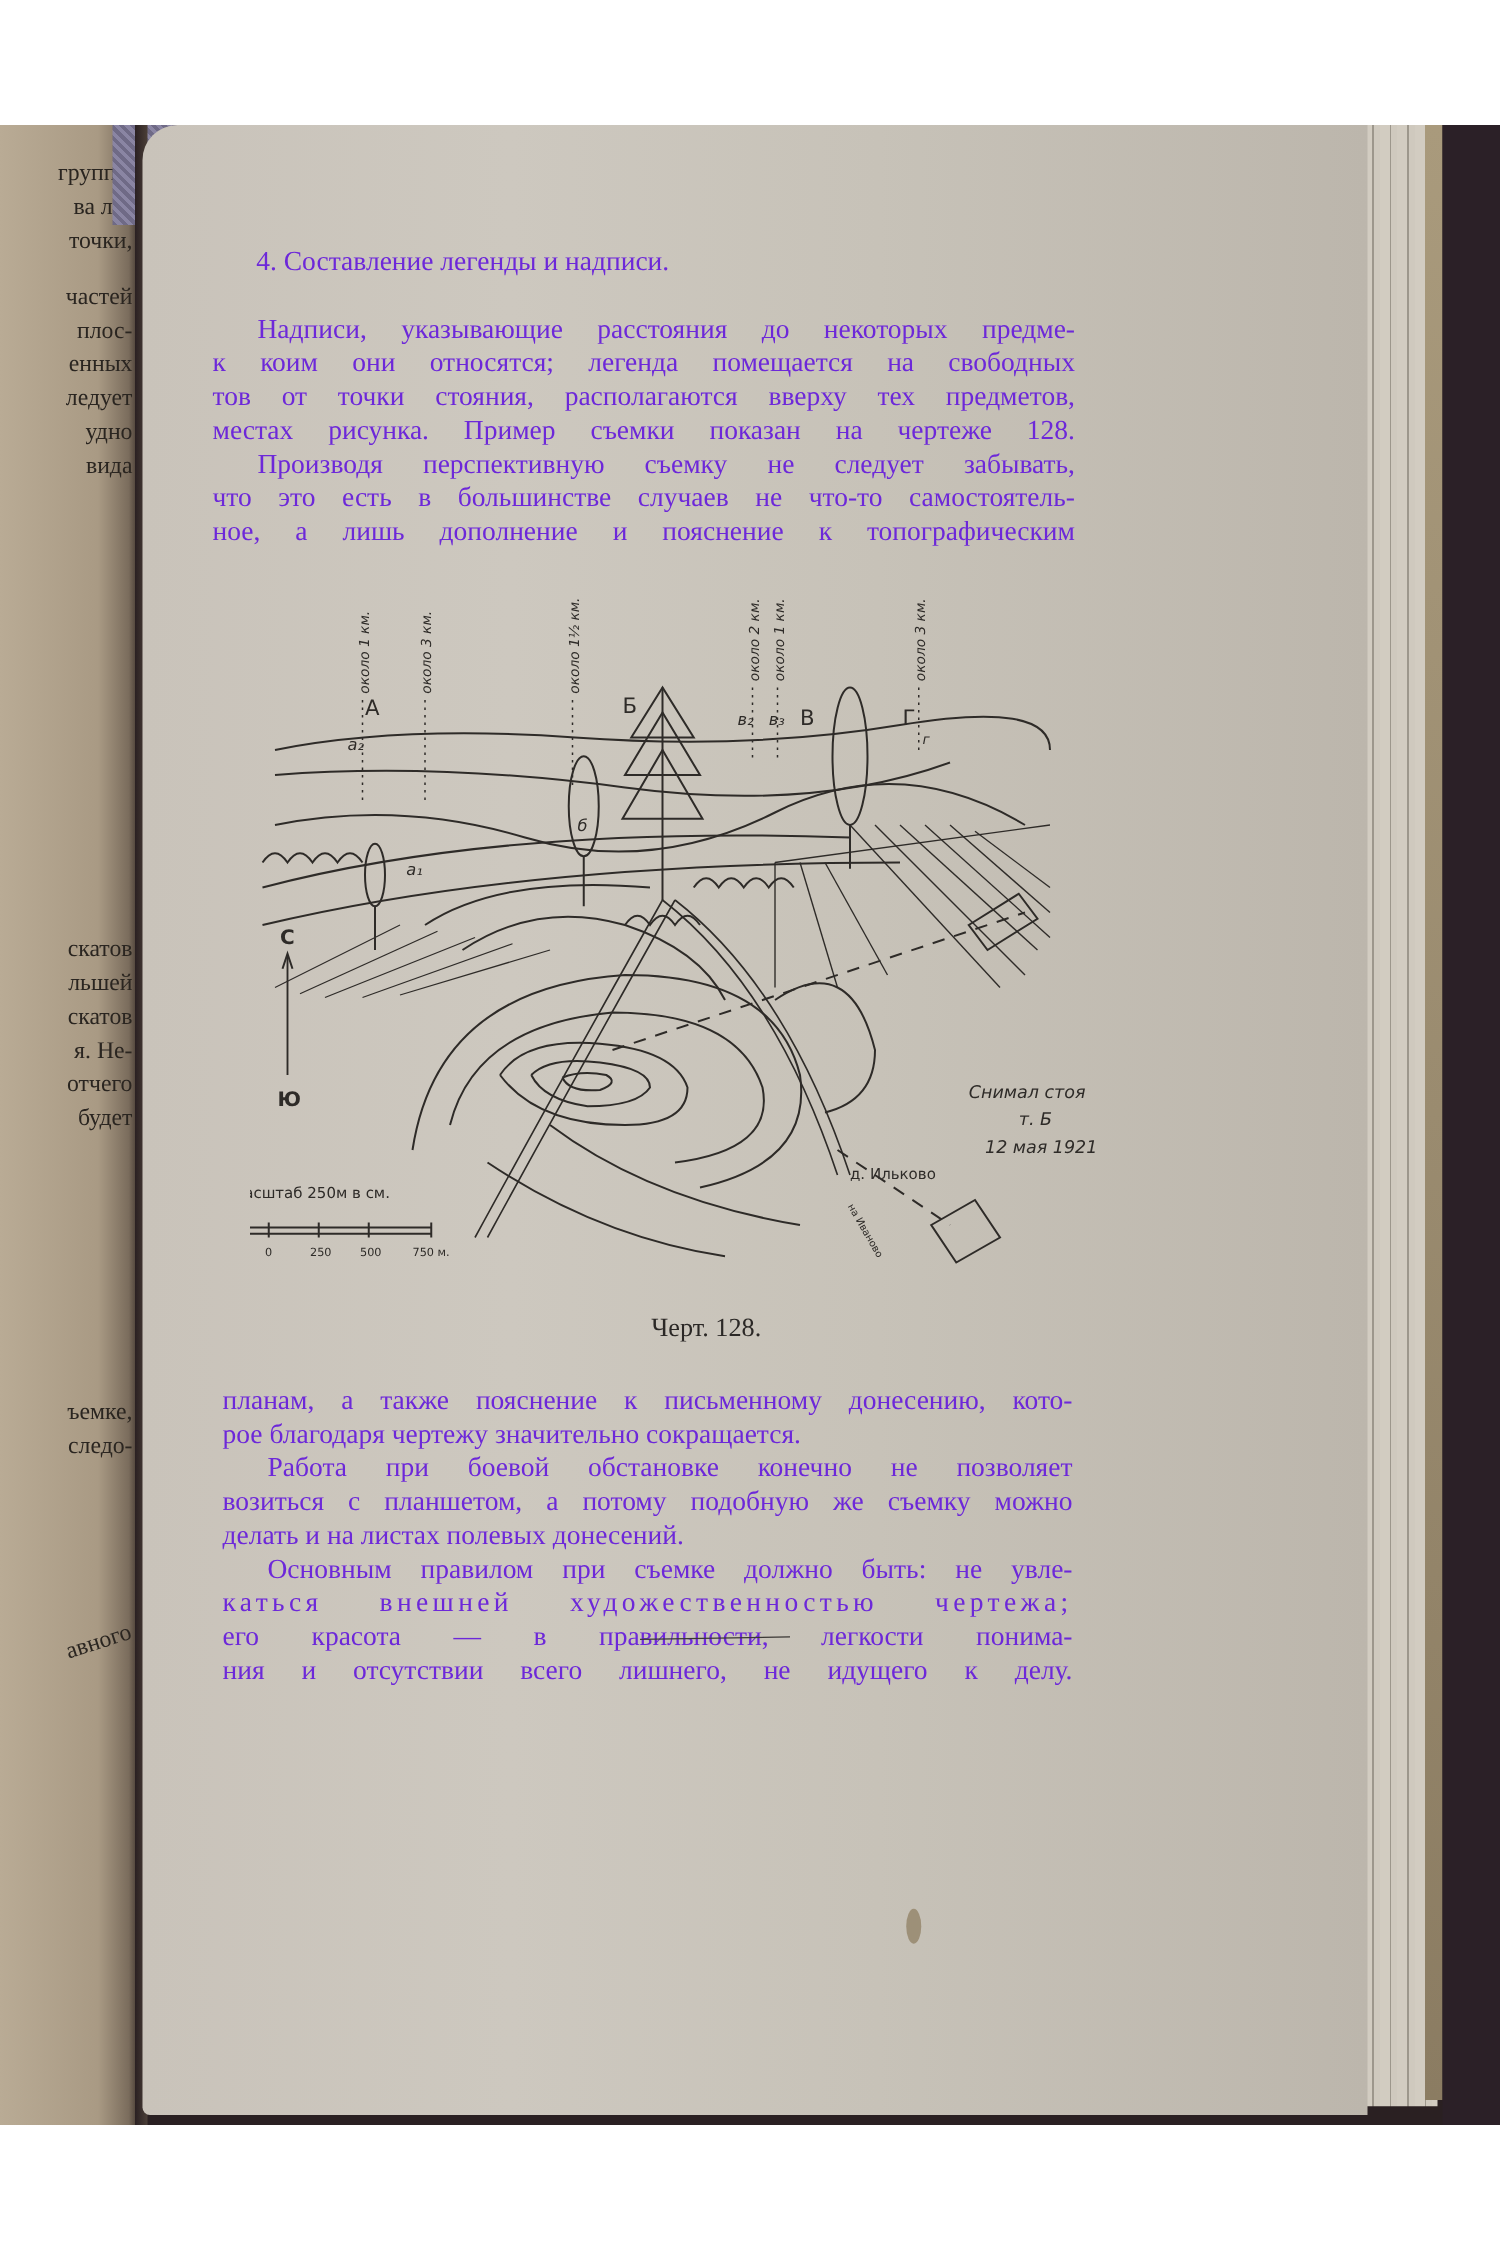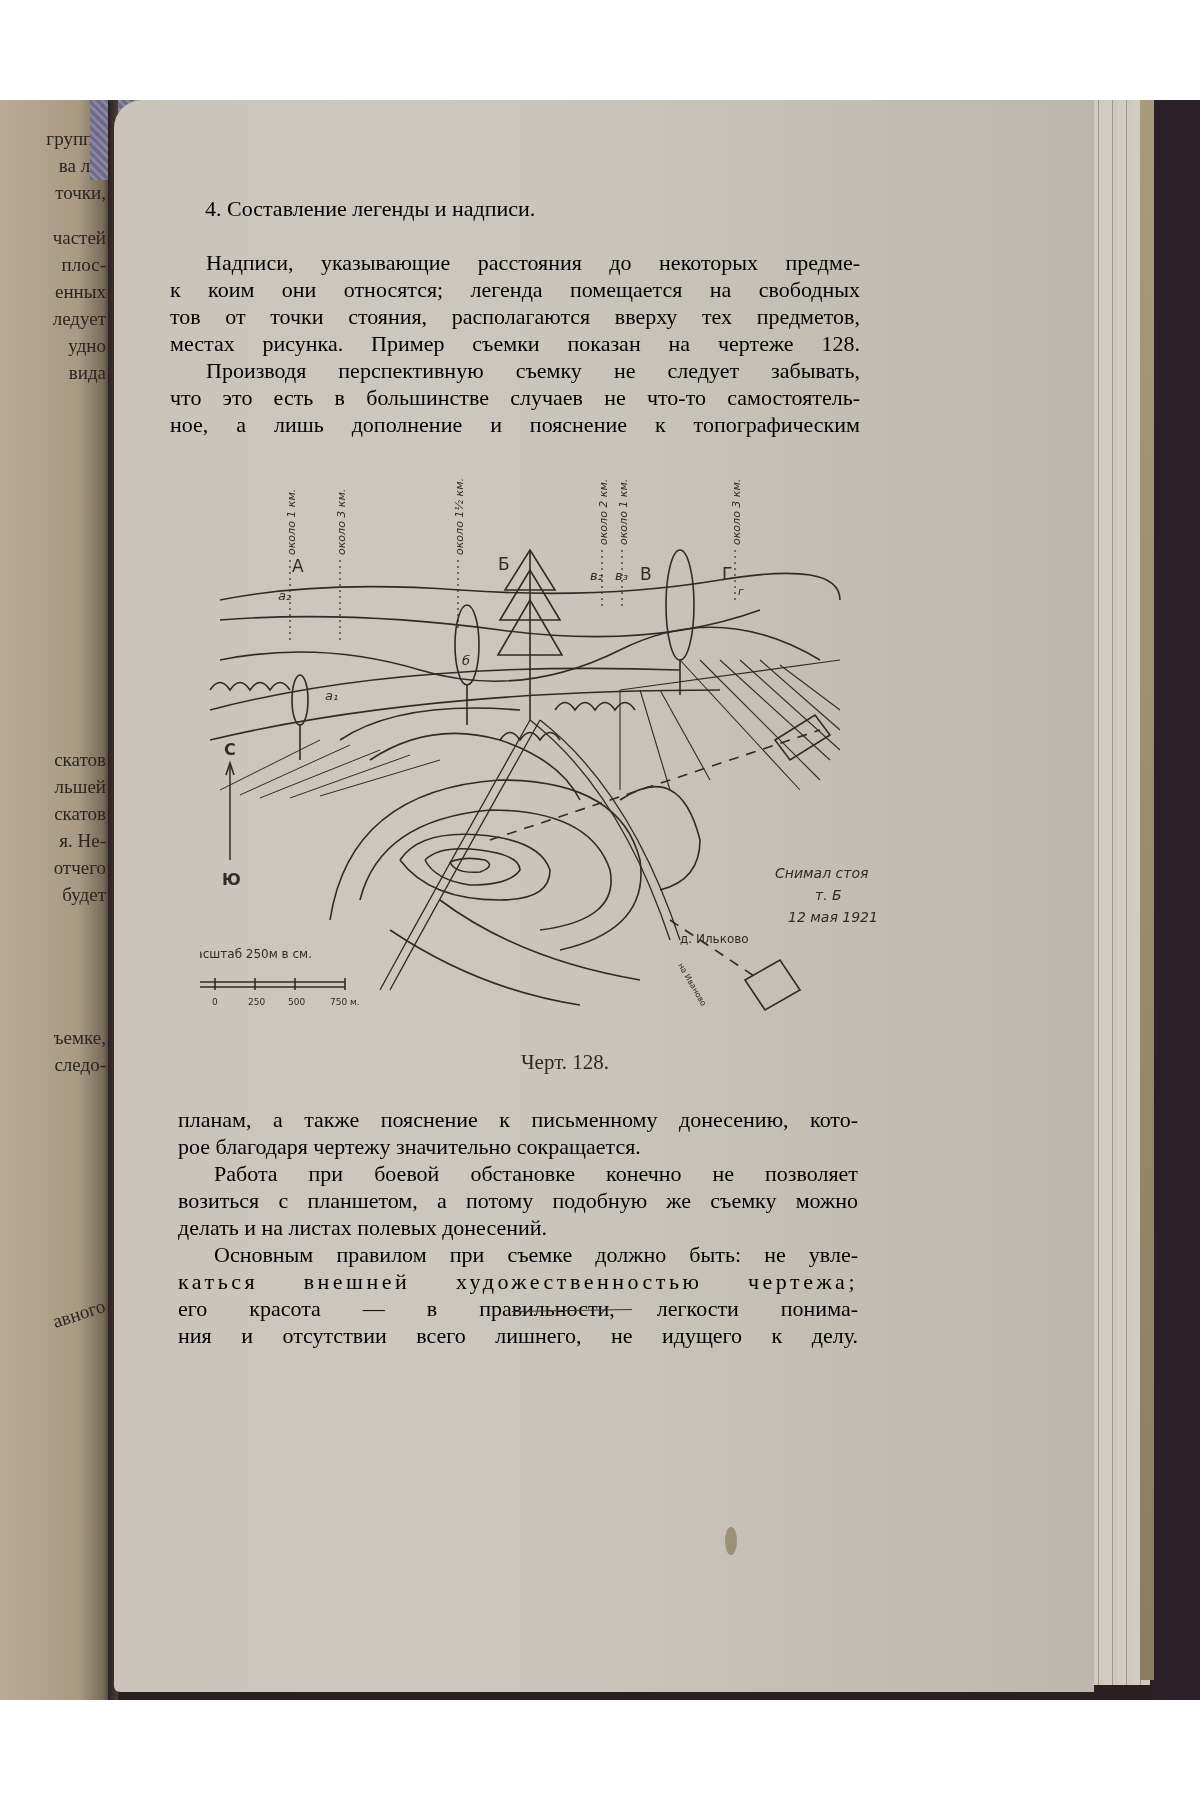--- a/index.html
+++ b/index.html
@@ -6,21 +6,21 @@
   body{width:1200px;height:1800px;background:#ffffff;position:relative;overflow:hidden;font-family:"DejaVu Serif",serif;}
   .photo{position:absolute;left:0;top:100px;width:1200px;height:1600px;background:#2a2022;overflow:hidden;}
   .cloth{position:absolute;left:90px;top:0;width:90px;height:80px;background:repeating-linear-gradient(45deg,#6f6a86 0 3px,#8a85a3 3px 6px);}
   .left-page{position:absolute;left:0;top:0;width:112px;height:1600px;background:linear-gradient(90deg,#b9ab95 0%,#a99a84 70%,#7a6c5c 92%,#3a2f2a 100%);}
   .left-text{position:absolute;right:6px;font-family:"Liberation Serif",serif;font-size:19px;color:#2a2520;white-space:nowrap;line-height:27px;text-align:right;}
   .gutter{position:absolute;left:108px;top:0;width:10px;height:1600px;background:linear-gradient(90deg,#2a2022,#4b3f38);}
   .right-page{position:absolute;left:114px;top:0;width:980px;height:1592px;background:linear-gradient(90deg,#c9c3ba 0%,#cdc8bf 30%,#c7c2b8 60%,#bcb6ac 100%);border-radius:28px 0 0 6px;}
   .edges{position:absolute;left:1090px;top:0;width:60px;height:1585px;background:repeating-linear-gradient(90deg,#d2ccc1 0 8px,#9d978c 8px 9px,#cfc9be 9px 14px);}
   .frayed{position:absolute;left:1140px;top:0;width:14px;height:1580px;background:linear-gradient(180deg,#a99a7c,#8b7c62);}
   .cover{position:absolute;left:1154px;top:0;width:46px;height:1600px;background:#2b2027;}
-  .text-block{position:absolute;left:170px;width:690px;color:#000000;font-family:"Liberation Serif",serif;font-size:22px;line-height:27px;}
+  .text-block{position:absolute;left:170px;width:690px;color:#6d28d9;font-family:"Liberation Serif",serif;font-size:22px;line-height:27px;}
   .text-block p{margin:0;text-align:justify;text-align-last:justify;}
   .text-block p.last{text-align-last:left;}
   .indent{text-indent:36px;}
   .sp{letter-spacing:3.5px;}
   .figure{position:absolute;left:200px;top:360px;width:680px;height:560px;}
   .caption{position:absolute;left:0;width:1200px;text-align:center;font-family:"Liberation Serif",serif;font-size:21px;color:#2b2826;}
   .rule{position:absolute;left:512px;top:1310px;width:120px;height:1px;background:#3b3835;transform:rotate(-1deg);}
   .stain{position:absolute;left:725px;top:1527px;width:12px;height:28px;border-radius:50%;background:#8b7a5c;opacity:.7;}
   svg text{font-family:"DejaVu Sans",sans-serif;}
 </style>
@@ -42,21 +42,21 @@
       <div>вида</div>
     </div>
     <div class="left-text" style="top:646px;">
       <div>скатов</div>
       <div>льшей</div>
       <div>скатов</div>
       <div>я. Не-</div>
       <div>отчего</div>
       <div>будет</div>
     </div>
-    <div class="left-text" style="top:924px;text-align:right;">
+    <div class="left-text" style="top:1016px;text-align:right;">
       <div>ъемке,</div>
       <div>следо-</div>
     </div>
     <div class="left-text" style="top:1200px;transform:rotate(-18deg);">авного</div>
   </div>
   <div class="cloth"></div>
   <div class="gutter"></div>
   <div class="edges"></div>
   <div class="frayed"></div>
   <div class="cover"></div>

